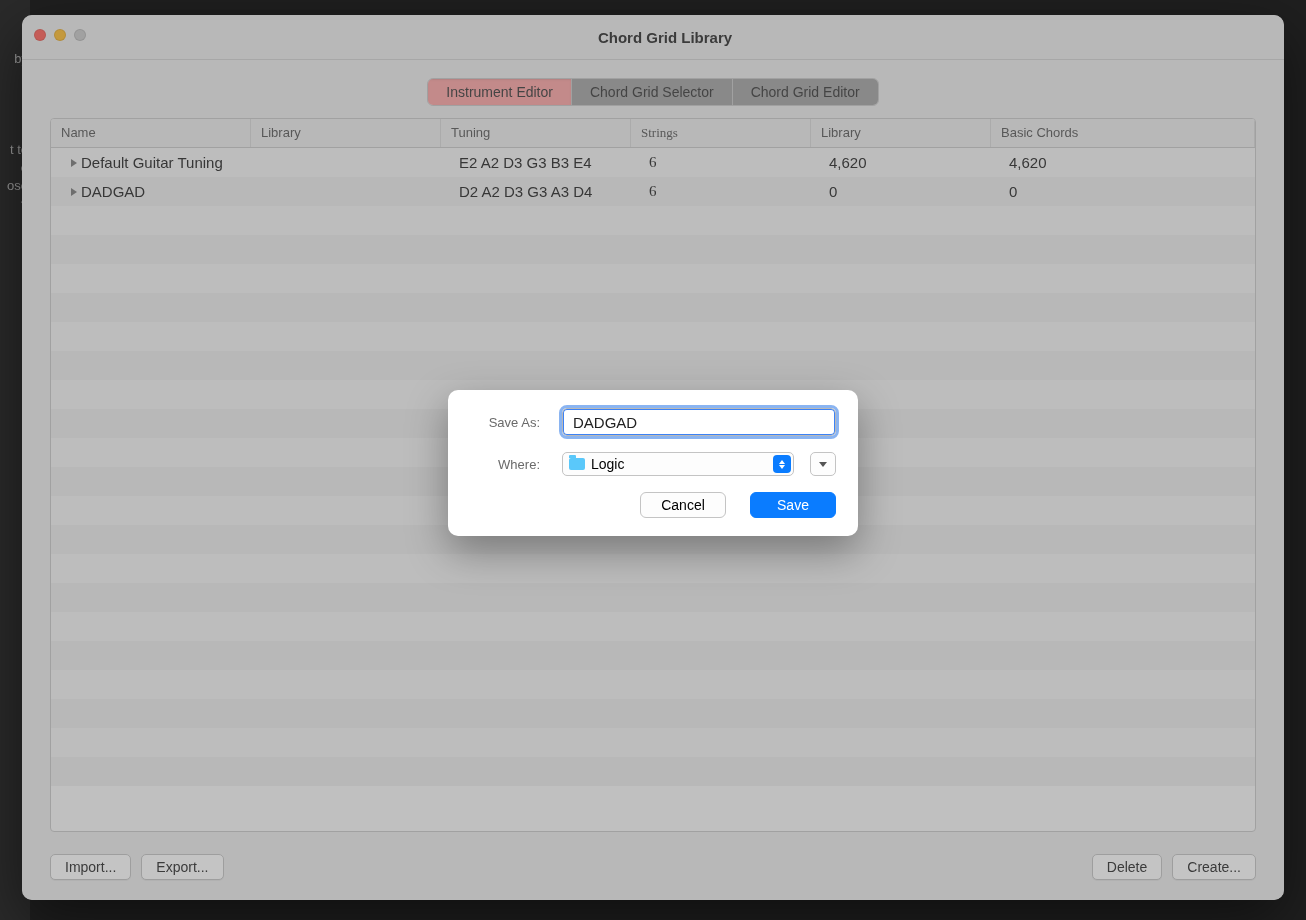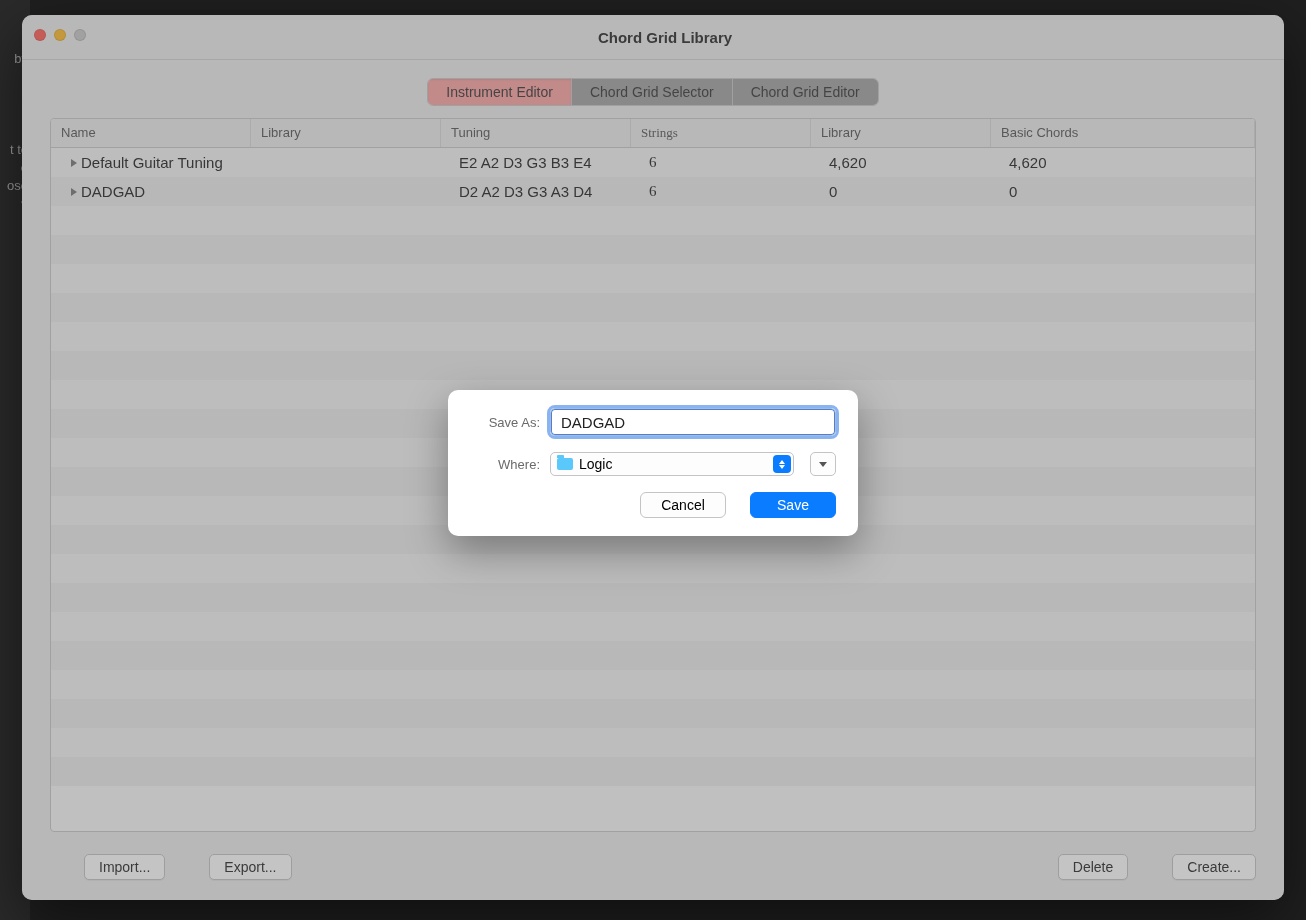--- a/index.html
+++ b/index.html
@@ -167,21 +167,20 @@
 .footer-buttons .group { display: flex; gap: 10px; }
 .btn {
   background: #fdfdfd;
   border: 1px solid #c4c4c4;
   border-radius: 5px;
   padding: 4px 14px;
   font-size: 14px;
   color: #2b2b2b;
   cursor: pointer;
   box-shadow: 0 1px 0 rgba(0,0,0,0.05);
-  margin-left: 34px;
 }
 .dim-overlay {
   position: absolute;
   left: 0; top: 0; right: 0; bottom: 0;
   background: rgba(90,90,90,0.35);
   border-radius: 10px;
 }
 .save-dialog {
   position: absolute;
   left: 50%; top: 375px;
@@ -195,21 +194,21 @@
 .dlg-row {
   display: flex;
   align-items: center;
   margin-bottom: 16px;
 }
 .dlg-label {
   width: 70px;
   text-align: right;
   font-size: 13px;
   color: #6a6a6a;
-  margin-right: 10px;
+  margin-right: 22px;
 }
 .dlg-input {
   flex: 1;
   height: 28px;
   border: 1px solid #b8b8b8;
   border-radius: 5px;
   padding: 0 10px;
   font-size: 15px;
   color: #222;
   outline: 3px solid #8ab4f1;

